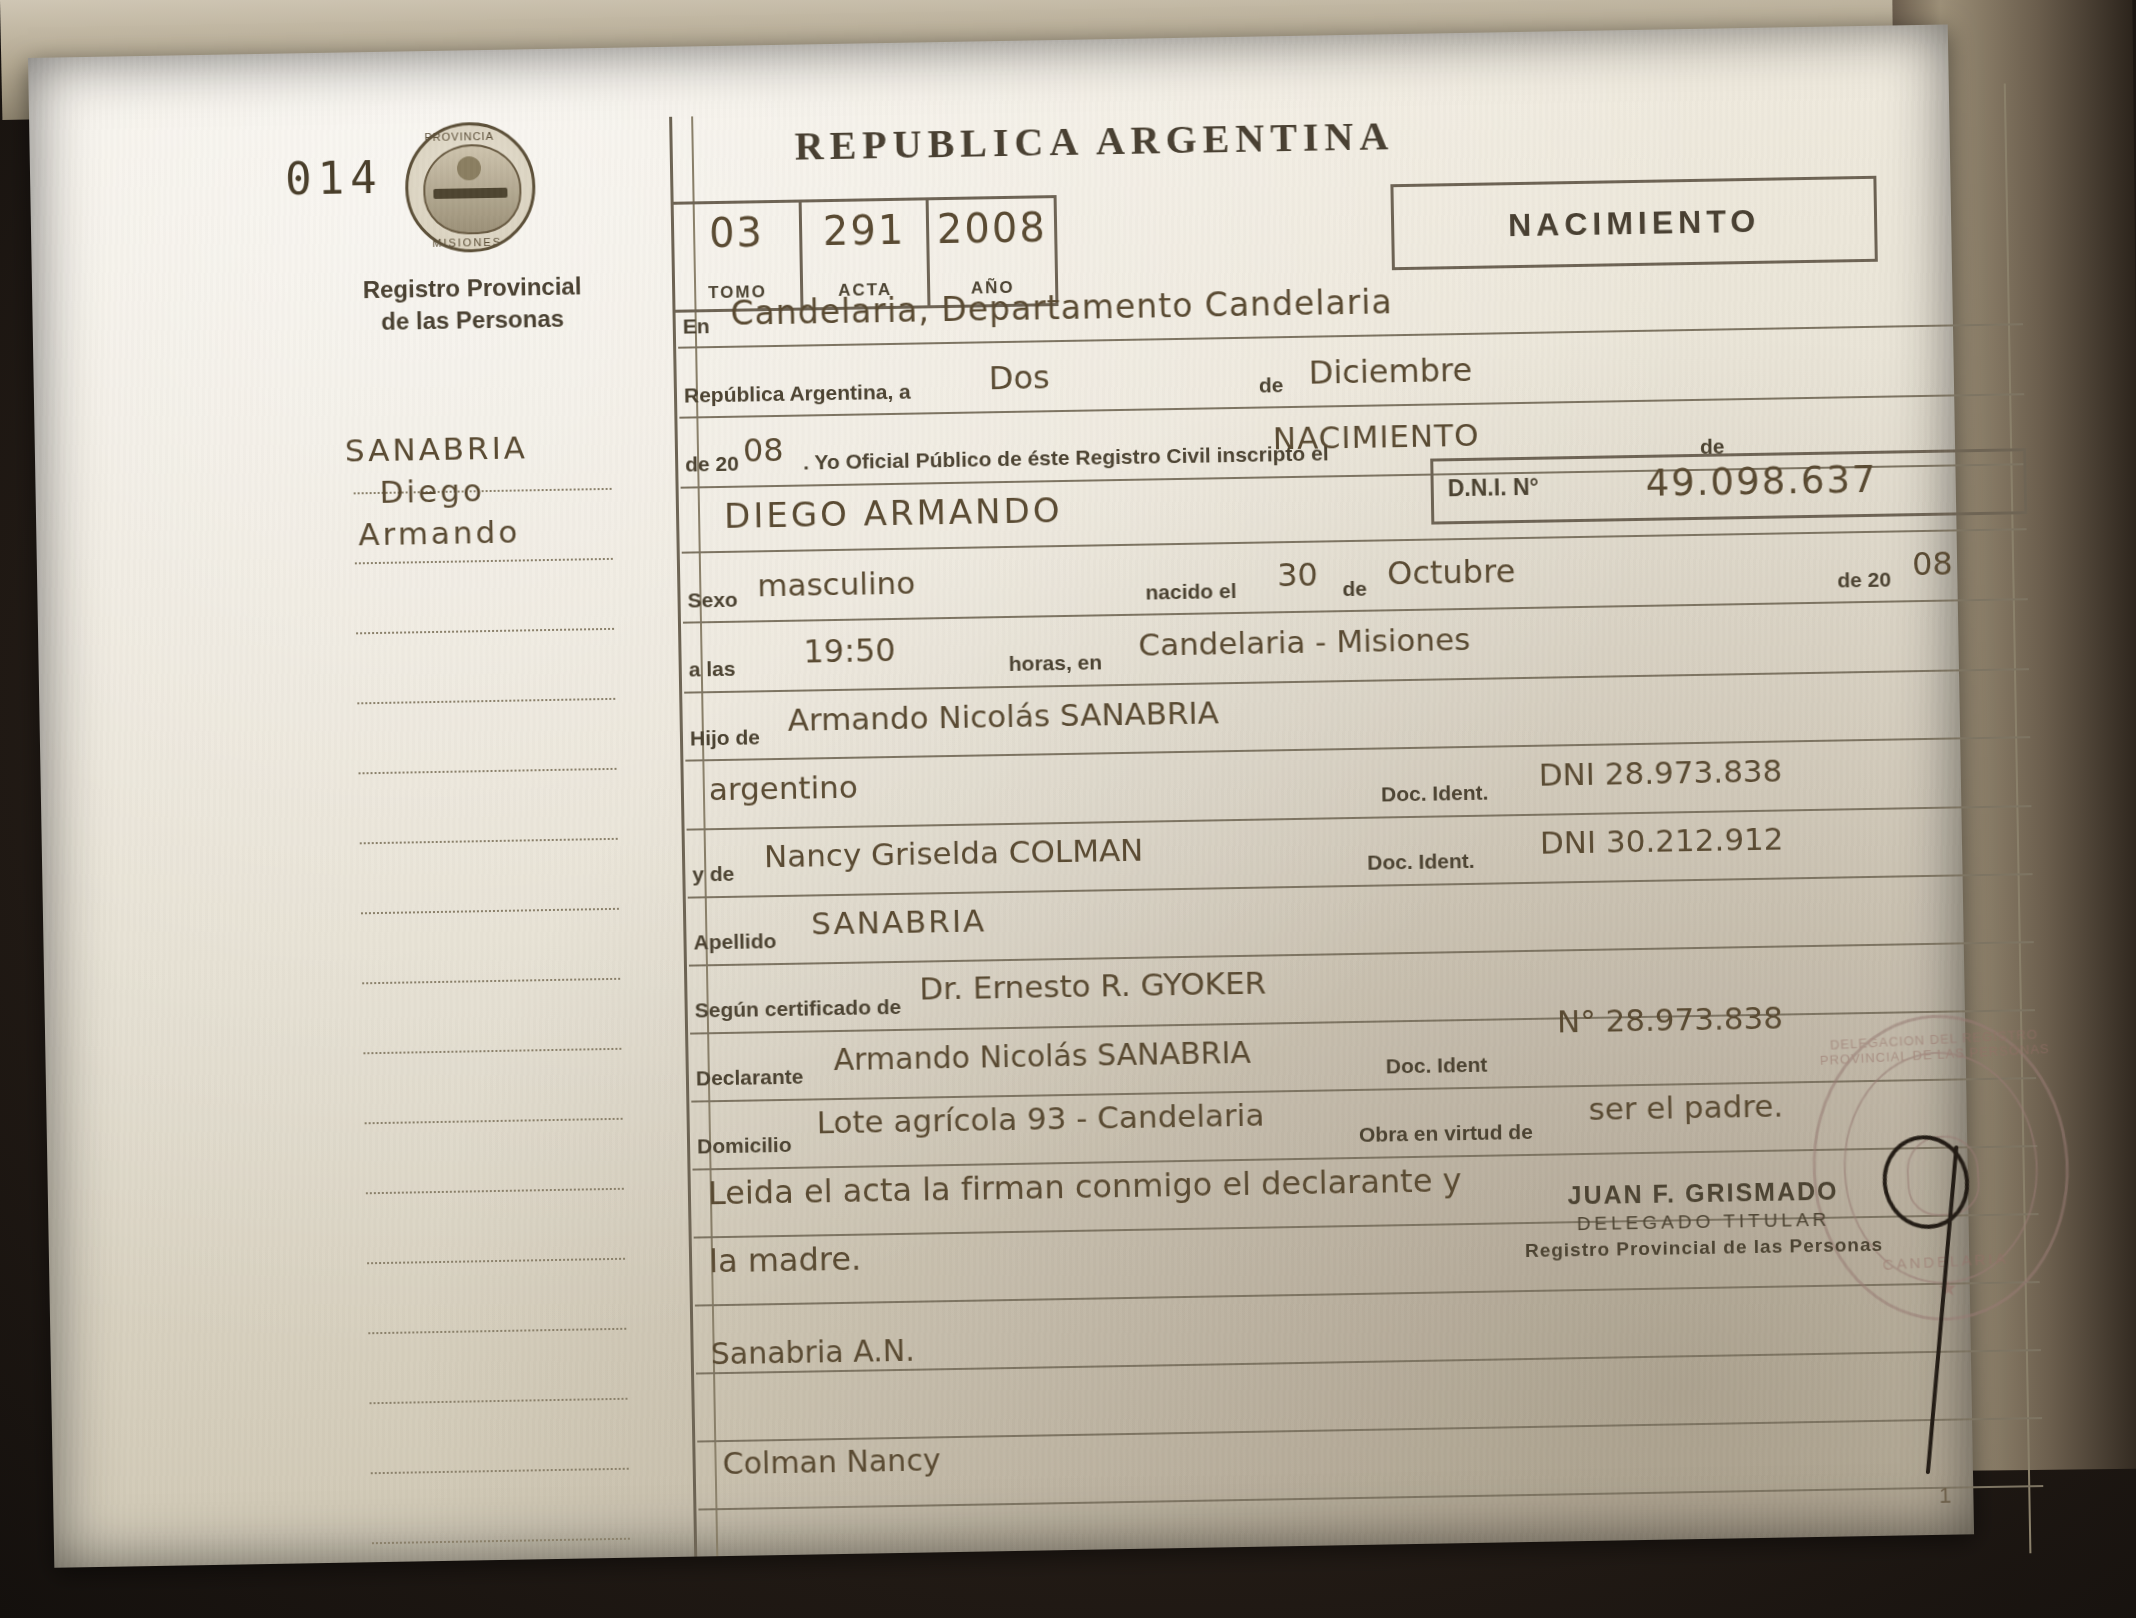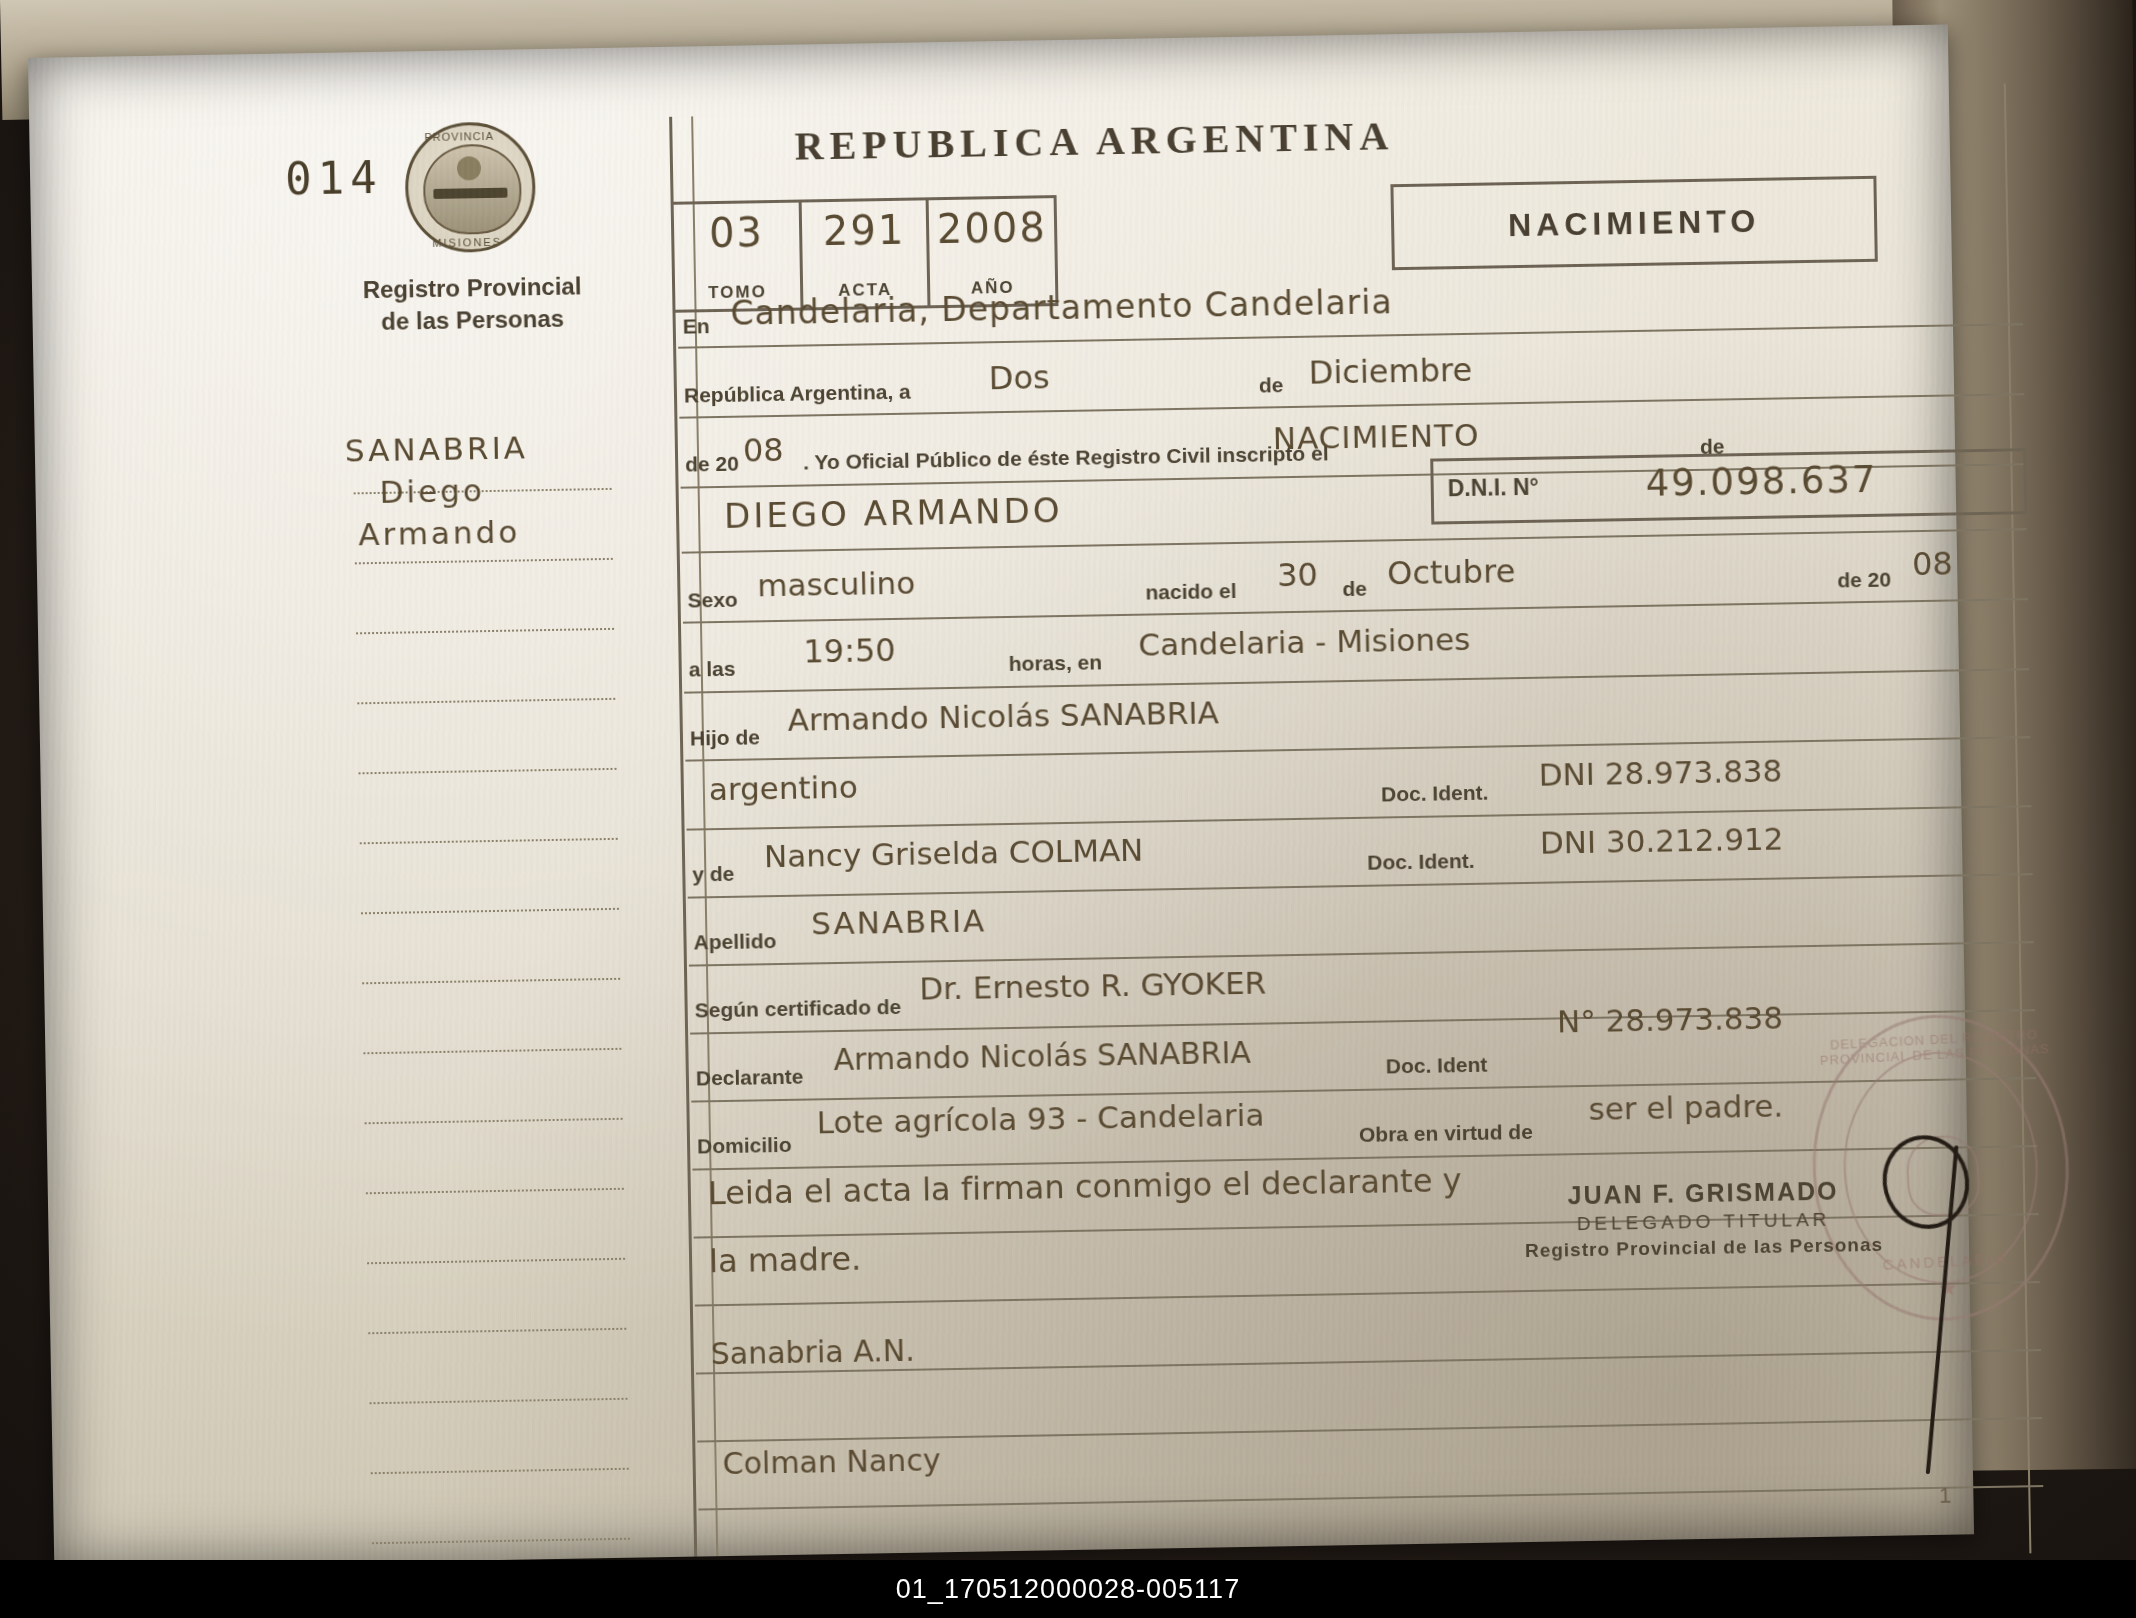--- a/index.html
+++ b/index.html
@@ -295,16 +295,13 @@
           <div class="r2">Registro Provincial de las Personas</div>
         </div>
         <div class="penloop"></div>
         <div class="penstroke"></div>
       </div>
 
       <div class="corner">1</div>
     </div>
   </div>
 
-  <div class="caption">
-    <span>01_170512000028-005117</span>
-  </div>
 </div>
 
 </body></html>

